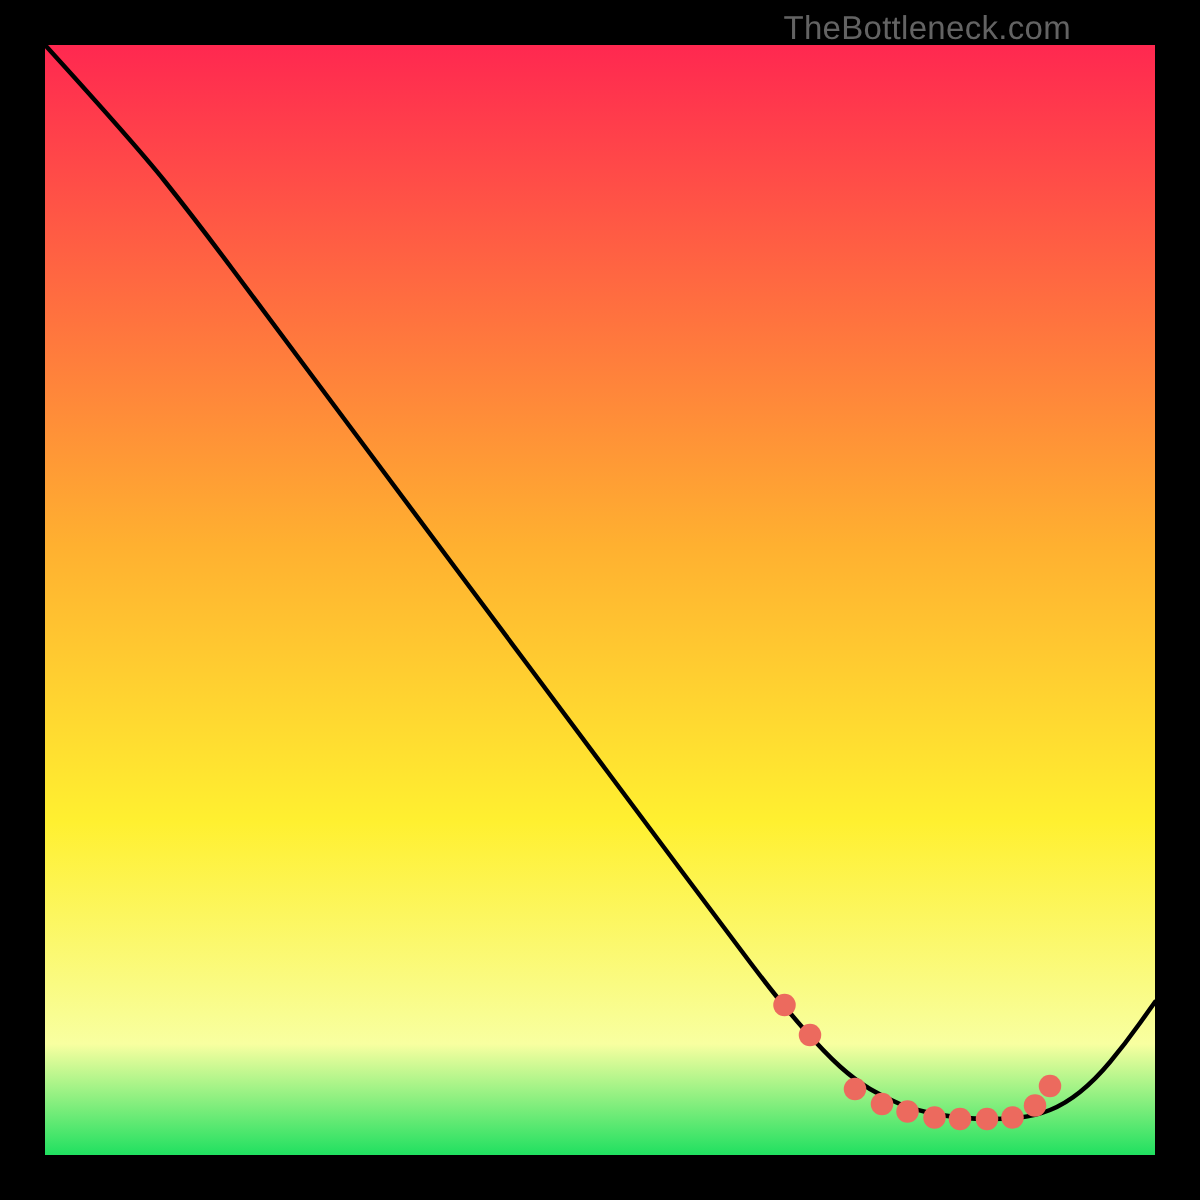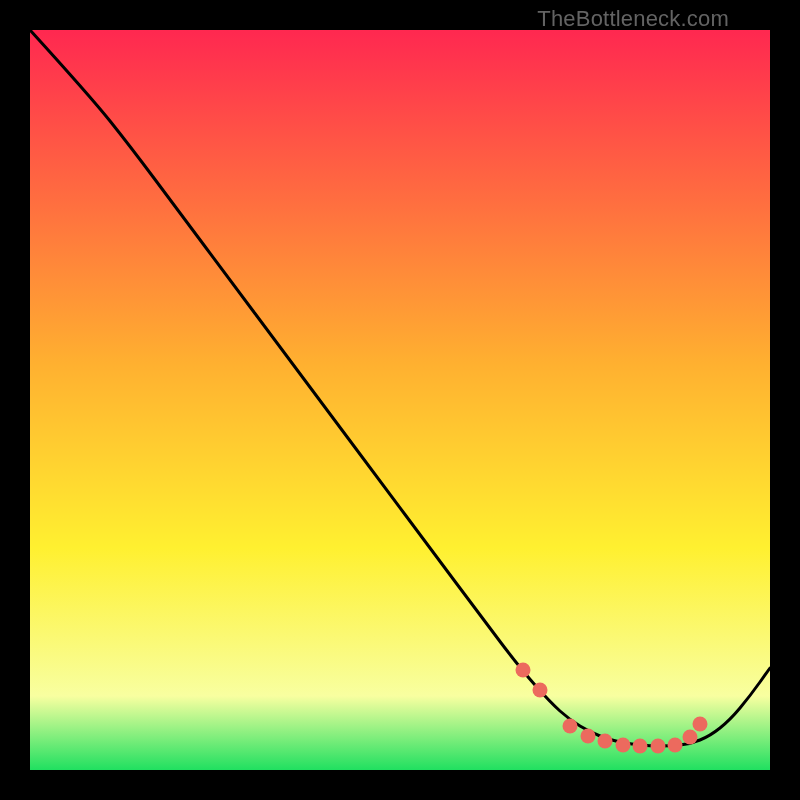--- a/index.html
+++ b/index.html
@@ -10,21 +10,20 @@
     background: #000;
     overflow: hidden;
   }
   .frame {
     position: absolute;
     left: 0;
     top: 0;
     width: 728px;
     height: 800px;
     background: #000;
-    padding-left: 15px;
   }
   .plot {
     position: absolute;
     left: 30px;
     top: 30px;
     width: 740px;
     height: 740px;
     overflow: hidden;
   }
   .watermark {

